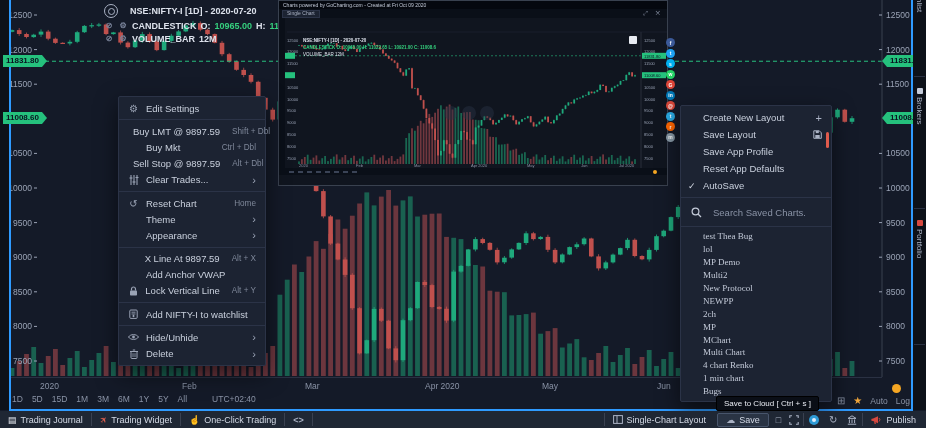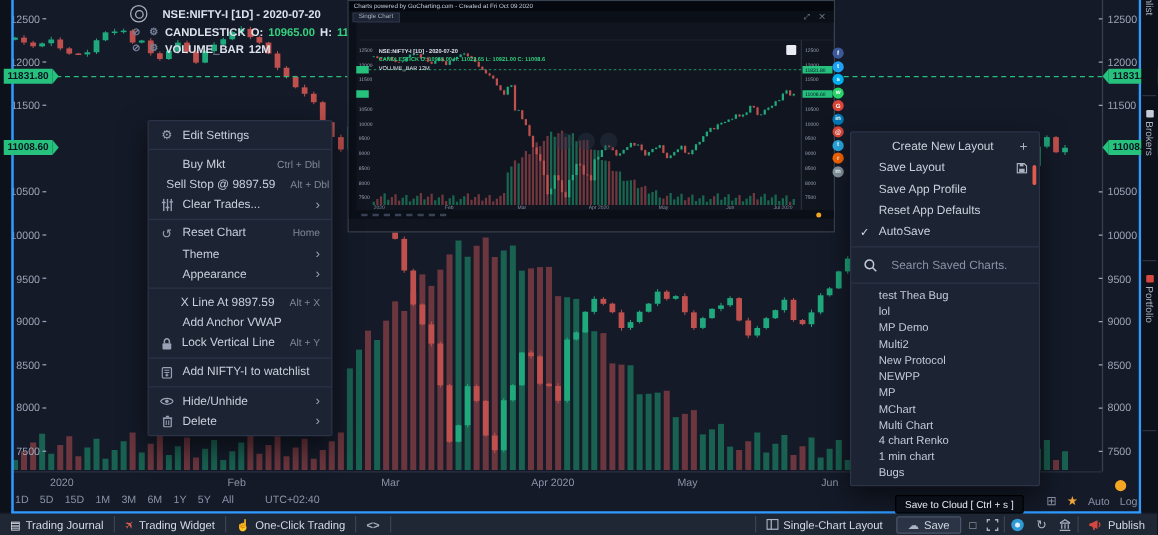--- a/index.html
+++ b/index.html
@@ -58,21 +58,21 @@
   .mi .arrow{color:#9aa3b5;margin-left:12px;font-size:11px;line-height:10px;}
   #context-menu{left:118px;top:96px;width:148px;}
   #layout-menu{left:680px;top:105px;width:152px;}
   #layout-menu .mi{height:17px;padding-left:22px;}
   #layout-menu .mi .ric{color:#aab2c4;margin-left:10px;font-size:11px;}
   #layout-menu .check{position:absolute;left:7px;color:#d6dbe6;font-size:9px;}
   #search-row{display:flex;align-items:center;height:22px;padding:0 10px;gap:9px;}
   #search-input{background:transparent;border:none;outline:none;color:#8a93a6;
        font-size:9.5px;font-family:"Liberation Sans",sans-serif;width:110px;}
   #search-input::placeholder{color:#8a93a6;opacity:1;}
-  .list-row{display:flex;align-items:center;height:12.9px;padding:0 9px 0 22px;color:#c3cad8;font-size:9px;}
+  .list-row{display:flex;align-items:center;height:12.9px;padding:0 9px 0 22px;color:#c3cad8;font-size:9px;font-family:Liberation Serif, serif;}
   #lm-scroll{position:absolute;right:2px;top:26px;width:3px;height:16px;background:#e05b4c;border-radius:2px;}
   .svg-ic{display:block;}
   
   #popup{position:absolute;left:278px;top:0;width:390px;height:186px;background:#10151f;
        border:1px solid #39414f;z-index:20;}
   #popup-title{height:8px;background:#05080f;color:#c3cad8;font-size:5px;line-height:8px;
        padding-left:4px;white-space:nowrap;overflow:hidden;}
   #popup-tabs{height:9px;background:#0a0f18;display:flex;align-items:center;padding-left:3px;position:relative;}
   #popup-tab{height:8px;background:#1c2332;border:0.5px solid #2b3347;color:#aab2c4;
        font-size:5px;line-height:7px;padding:0 4px;display:flex;gap:2px;align-items:center;}
@@ -1004,20 +1004,25 @@
     </div>
 
   <div id="context-menu" class="menu">
     <div class="mi">
       <span class="ic">⚙</span>
       <span class="lbl">Edit Settings</span>
     </div>
     <div class="sep"></div>
     <div class="mi">
       <span class="ic"></span>
+        <span class="lbl">Buy LMT @ 9897.59</span>
+      <span class="sc">Shift + Dbl</span>
+    </div>
+    <div class="mi">
+      <span class="ic"></span>
         <span class="lbl">Buy Mkt</span>
       <span class="sc">Ctrl + Dbl</span>
     </div>
     <div class="mi">
       <span class="ic"></span>
         <span class="lbl">Sell Stop @ 9897.59</span>
       <span class="sc">Alt + Dbl</span>
     </div>
     <div class="mi">
       <span class="ic">
@@ -1104,21 +1109,21 @@
             <line x1="3" y1="4.2" x2="3" y2="8" stroke="#9aa3b5" stroke-width="0.8"></line>
             <line x1="5" y1="4.2" x2="5" y2="8" stroke="#9aa3b5" stroke-width="0.8"></line>
           </svg>
       </span>
       <span class="lbl">Delete</span>
       <span class="arrow">›</span>
     </div>
   </div>
 
   <div id="layout-menu" class="menu" style="position:absolute;">
-    <div class="mi" style="position:relative;text-align:center;">
+    <div class="mi" style="position:relative;">
       <span class="lbl">Create New Layout</span>
       <span class="ric">+</span>
     </div>
     <div class="mi" style="position:relative;">
       <span class="lbl">Save Layout</span>
       <span class="ric">
         <svg class="svg-ic" width="9" height="9" viewBox="0 0 9 9">
             <path d="M0.8 0.8 h5.5 l2 2 v5.5 h-7.5 Z" fill="none" stroke="#aab2c4" stroke-width="1"></path>
             <rect x="2.3" y="5" width="4.4" height="3" fill="#aab2c4"></rect>
             <rect x="2.8" y="0.9" width="3" height="2.2" fill="#aab2c4"></rect>
@@ -1146,20 +1151,21 @@
       <input id="search-input" placeholder="Search Saved Charts." style="">
     </div>
     <div class="sep"></div>
     <div id="saved-list">
         <div class="list-row">test Thea Bug</div>
         <div class="list-row">lol</div>
         <div class="list-row">MP Demo</div>
         <div class="list-row">Multi2</div>
         <div class="list-row">New Protocol</div>
         <div class="list-row">NEWPP</div>
+        <div class="list-row">2ch</div>
         <div class="list-row">MP</div>
         <div class="list-row">MChart</div>
         <div class="list-row">Multi Chart</div>
         <div class="list-row">4 chart Renko</div>
         <div class="list-row">1 min chart</div>
         <div class="list-row">Bugs</div>
       </div>
     <div id="lm-scroll"></div>
   </div>
 

